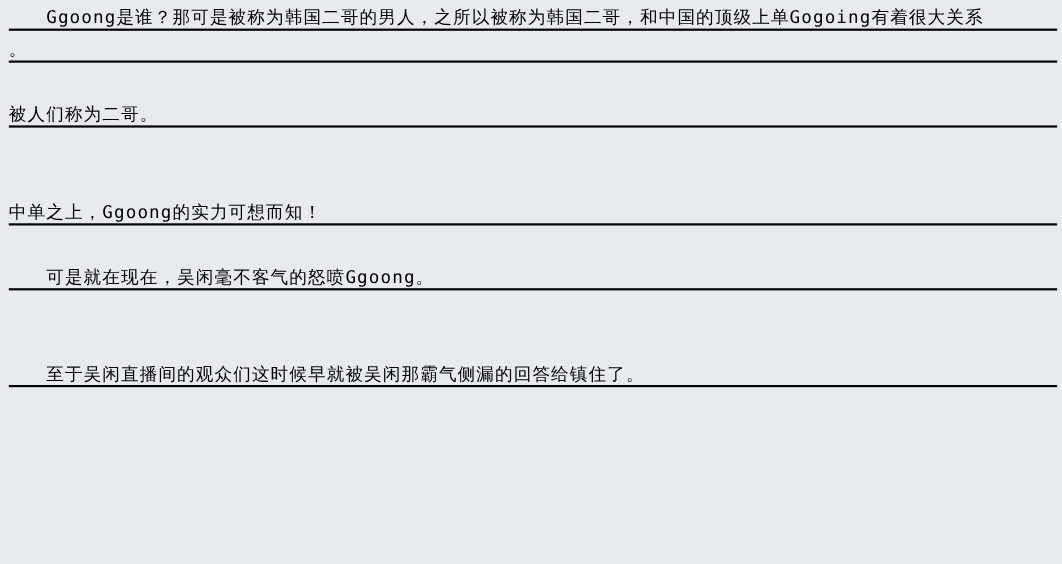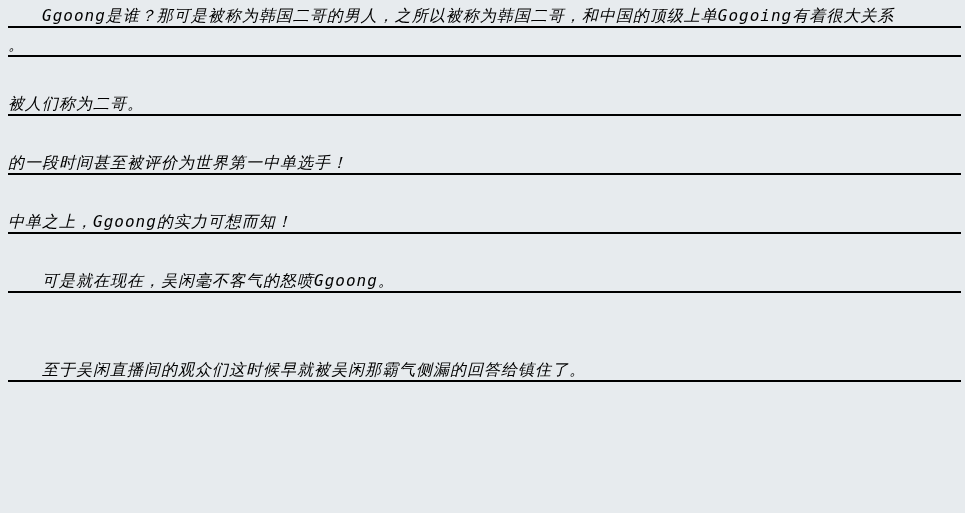--- a/index.html
+++ b/index.html
@@ -26,42 +26,38 @@
     border-bottom: 2px solid #000000;
   }
   .row .line-text {
     font-family: "DejaVu Sans Mono", "DejaVu Sans", "Liberation Mono", monospace;
     font-size: 16px;
     line-height: 19px;
     color: #000000;
     letter-spacing: 1px;
     white-space: pre;
     padding-bottom: 1px;
-    font-style: italic;
   }
 </style>
 </head>
 <body>
 
 <div class="page">
   <div id="lines">
       <div class="row underlined">
         <span class="line-text">　　Ggoong是谁？那可是被称为韩国二哥的男人，之所以被称为韩国二哥，和中国的顶级上单Gogoing有着很大关系</span>
       </div>
       <div class="row underlined">
         <span class="line-text">。</span>
       </div>
       <div class="row"></div>
       <div class="row underlined">
         <span class="line-text">被人们称为二哥。</span>
       </div>
       <div class="row"></div>
-      <div class="row underlined">
-        <span class="line-text">的一段时间甚至被评价为世界第一中单选手！</span>
-      </div>
       <div class="row"></div>
       <div class="row underlined">
         <span class="line-text">中单之上，Ggoong的实力可想而知！</span>
       </div>
       <div class="row"></div>
       <div class="row underlined">
         <span class="line-text">　　可是就在现在，吴闲毫不客气的怒喷Ggoong。</span>
       </div>
       <div class="row"></div>
       <div class="row"></div>

